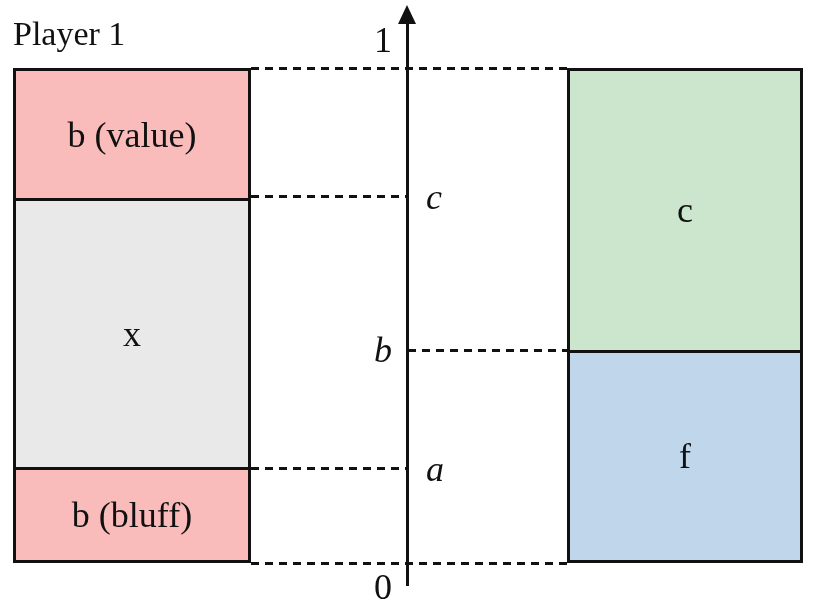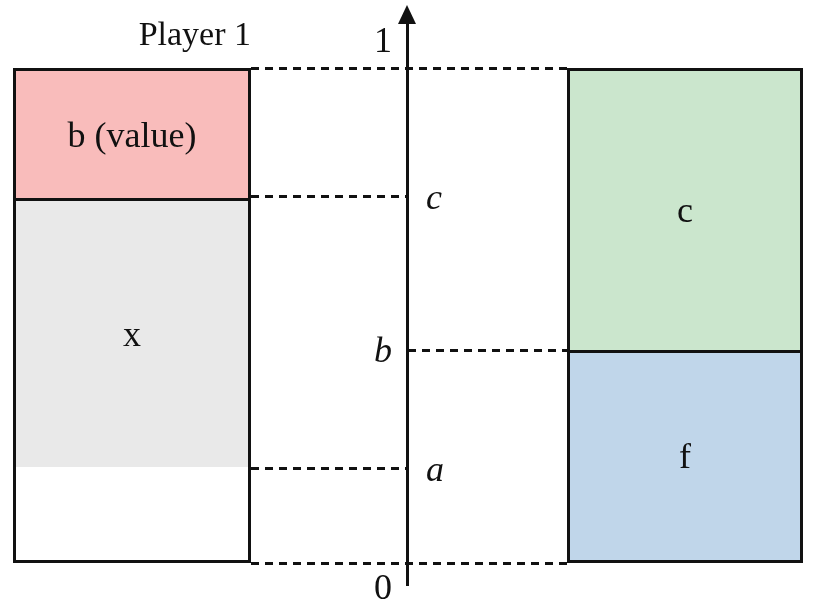--- a/index.html
+++ b/index.html
@@ -2,21 +2,21 @@
 <html><head>
 <meta charset="utf-8">
 <style>
   html,body{margin:0;padding:0;background:#fff;}
   .scene{
     position:relative;width:815px;height:606px;background:#fff;overflow:hidden;
     font-family:"Liberation Serif","DejaVu Serif",serif;color:#111;
   }
   .col-title{
     position:absolute;top:12px;height:44px;line-height:44px;
-    text-align:right;font-size:34px;
+    text-align:left;font-size:34px;
   }
   .col-title.p1{left:13px;width:238px;}
   .col-title.p2{left:567px;width:236px;}
   .box{
     position:absolute;top:68px;height:495px;box-sizing:border-box;
     border:3px solid #111;display:flex;flex-direction:column;background:#fff;
   }
   .box.p1{left:13px;width:238px;}
   .box.p2{left:567px;width:236px;}
   .region{
@@ -46,20 +46,23 @@
 
   <div class="col-title p1">Player 1</div>
 
   <div class="box p1">
     <div class="region" style="flex: 0 0 26%; background: rgb(249, 188, 187);">
       <span>b (value)</span>
     </div>
     <div class="region" style="flex: 0 0 55%; background: rgb(233, 233, 233);">
       <span>x</span>
     </div>
+    <div class="region" style="flex: 0 0 19%; background: rgb(249, 188, 187);">
+      <span>b (bluff)</span>
+    </div>
   </div>
 
   <div class="box p2">
     <div class="region" style="flex: 0 0 57%; background: rgb(203, 230, 205);">
       <span>c</span>
     </div>
     <div class="region" style="flex: 0 0 43%; background: rgb(192, 214, 234);">
       <span>f</span>
     </div>
   </div>

